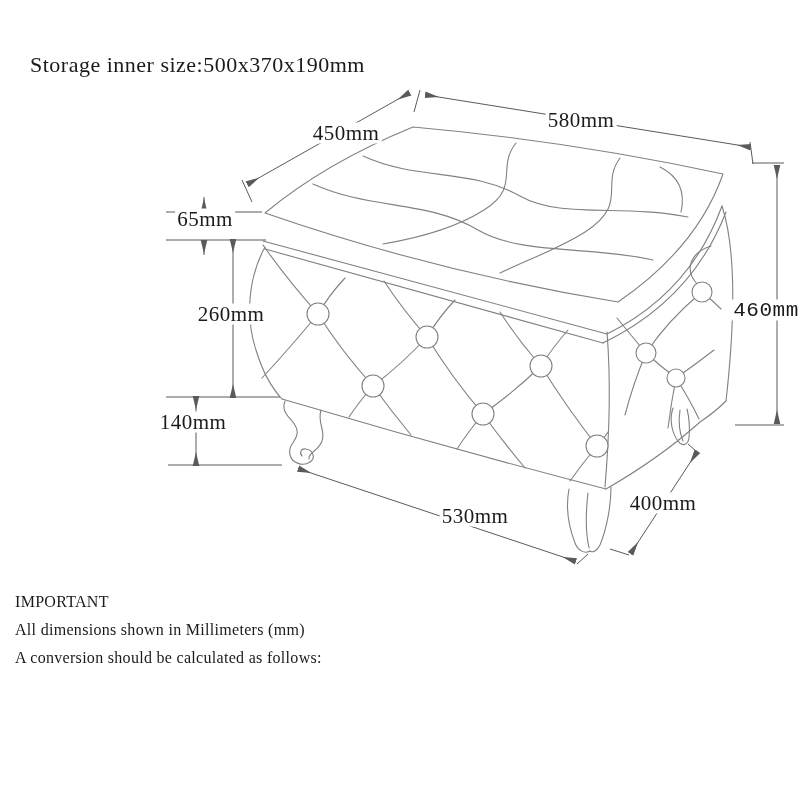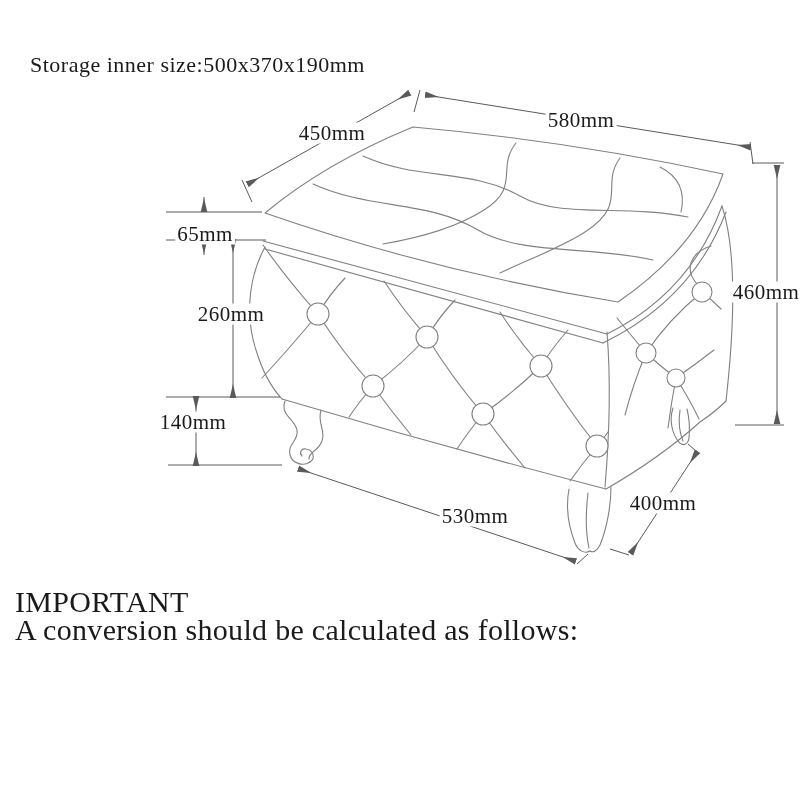--- a/index.html
+++ b/index.html
@@ -4,21 +4,21 @@
 <style>
   html,body{margin:0;padding:0;background:#ffffff;}
   #stage{position:relative;width:800px;height:682px;background:#fff;overflow:hidden;
          font-family:"Liberation Serif", serif;color:#1a1a1a;}
   #drawing{position:absolute;left:0;top:0;}
   .dim-label{position:absolute;transform:translate(-50%,-50%);font-size:21px;
              line-height:1;background:#fff;padding:0 2px;white-space:nowrap;
              letter-spacing:0.5px;}
   .note-top{position:absolute;left:30px;top:52px;font-size:22px;letter-spacing:0.5px;
             white-space:nowrap;}
-  .notes{position:absolute;left:15px;top:588px;font-size:30px;line-height:28px;
+  .notes{position:absolute;left:15px;top:588px;font-size:16px;line-height:28px;
          letter-spacing:0.3px;}
   .notes div{white-space:nowrap;}
 </style>
 </head>
 <body>
 
 <div id="stage">
 
   <svg id="drawing" width="800" height="800" viewBox="0 0 800 800" fill="none">
     <defs>
@@ -143,27 +143,28 @@
       <path d="M577,564 L588,554"></path>
 
       <path d="M631,553 L697,452" marker-start="url(#arrow)" marker-end="url(#arrow)"></path>
       <path d="M610,549 L629,555"></path>
       <path d="M688,444 L696,451"></path>
     </g>
   </svg>
 
   <div class="note-top">Storage inner size:500x370x190mm</div>
 
-  <div class="dim-label" style="left:332px;top:133px;">450mm</div>
+  <div class="dim-label" style="left:346px;top:133px;">450mm</div>
   <div class="dim-label" style="left:581px;top:120px;">580mm</div>
-  <div class="dim-label" style="left:205px;top:234px;">65mm</div>
+  <div class="dim-label" style="left:205px;top:219px;">65mm</div>
   <div class="dim-label" style="left:231px;top:314px;">260mm</div>
   <div class="dim-label" style="left:193px;top:422px;text-align:right;">140mm</div>
-  <div class="dim-label" style="left:766px;top:292px;">460mm</div>
+  <div class="dim-label" style="left:766px;top:310px;font-family:Liberation Mono, monospace;">460mm</div>
   <div class="dim-label" style="left:447px;top:516px;margin-left:28px;">530mm</div>
   <div class="dim-label" style="left:663px;top:503px;">400mm</div>
 
   <div class="notes">
     <div>IMPORTANT</div>
+    <div>All dimensions shown in Millimeters (mm)</div>
     <div>A conversion should be calculated as follows:</div>
   </div>
 
 </div>
 
 </body></html>

